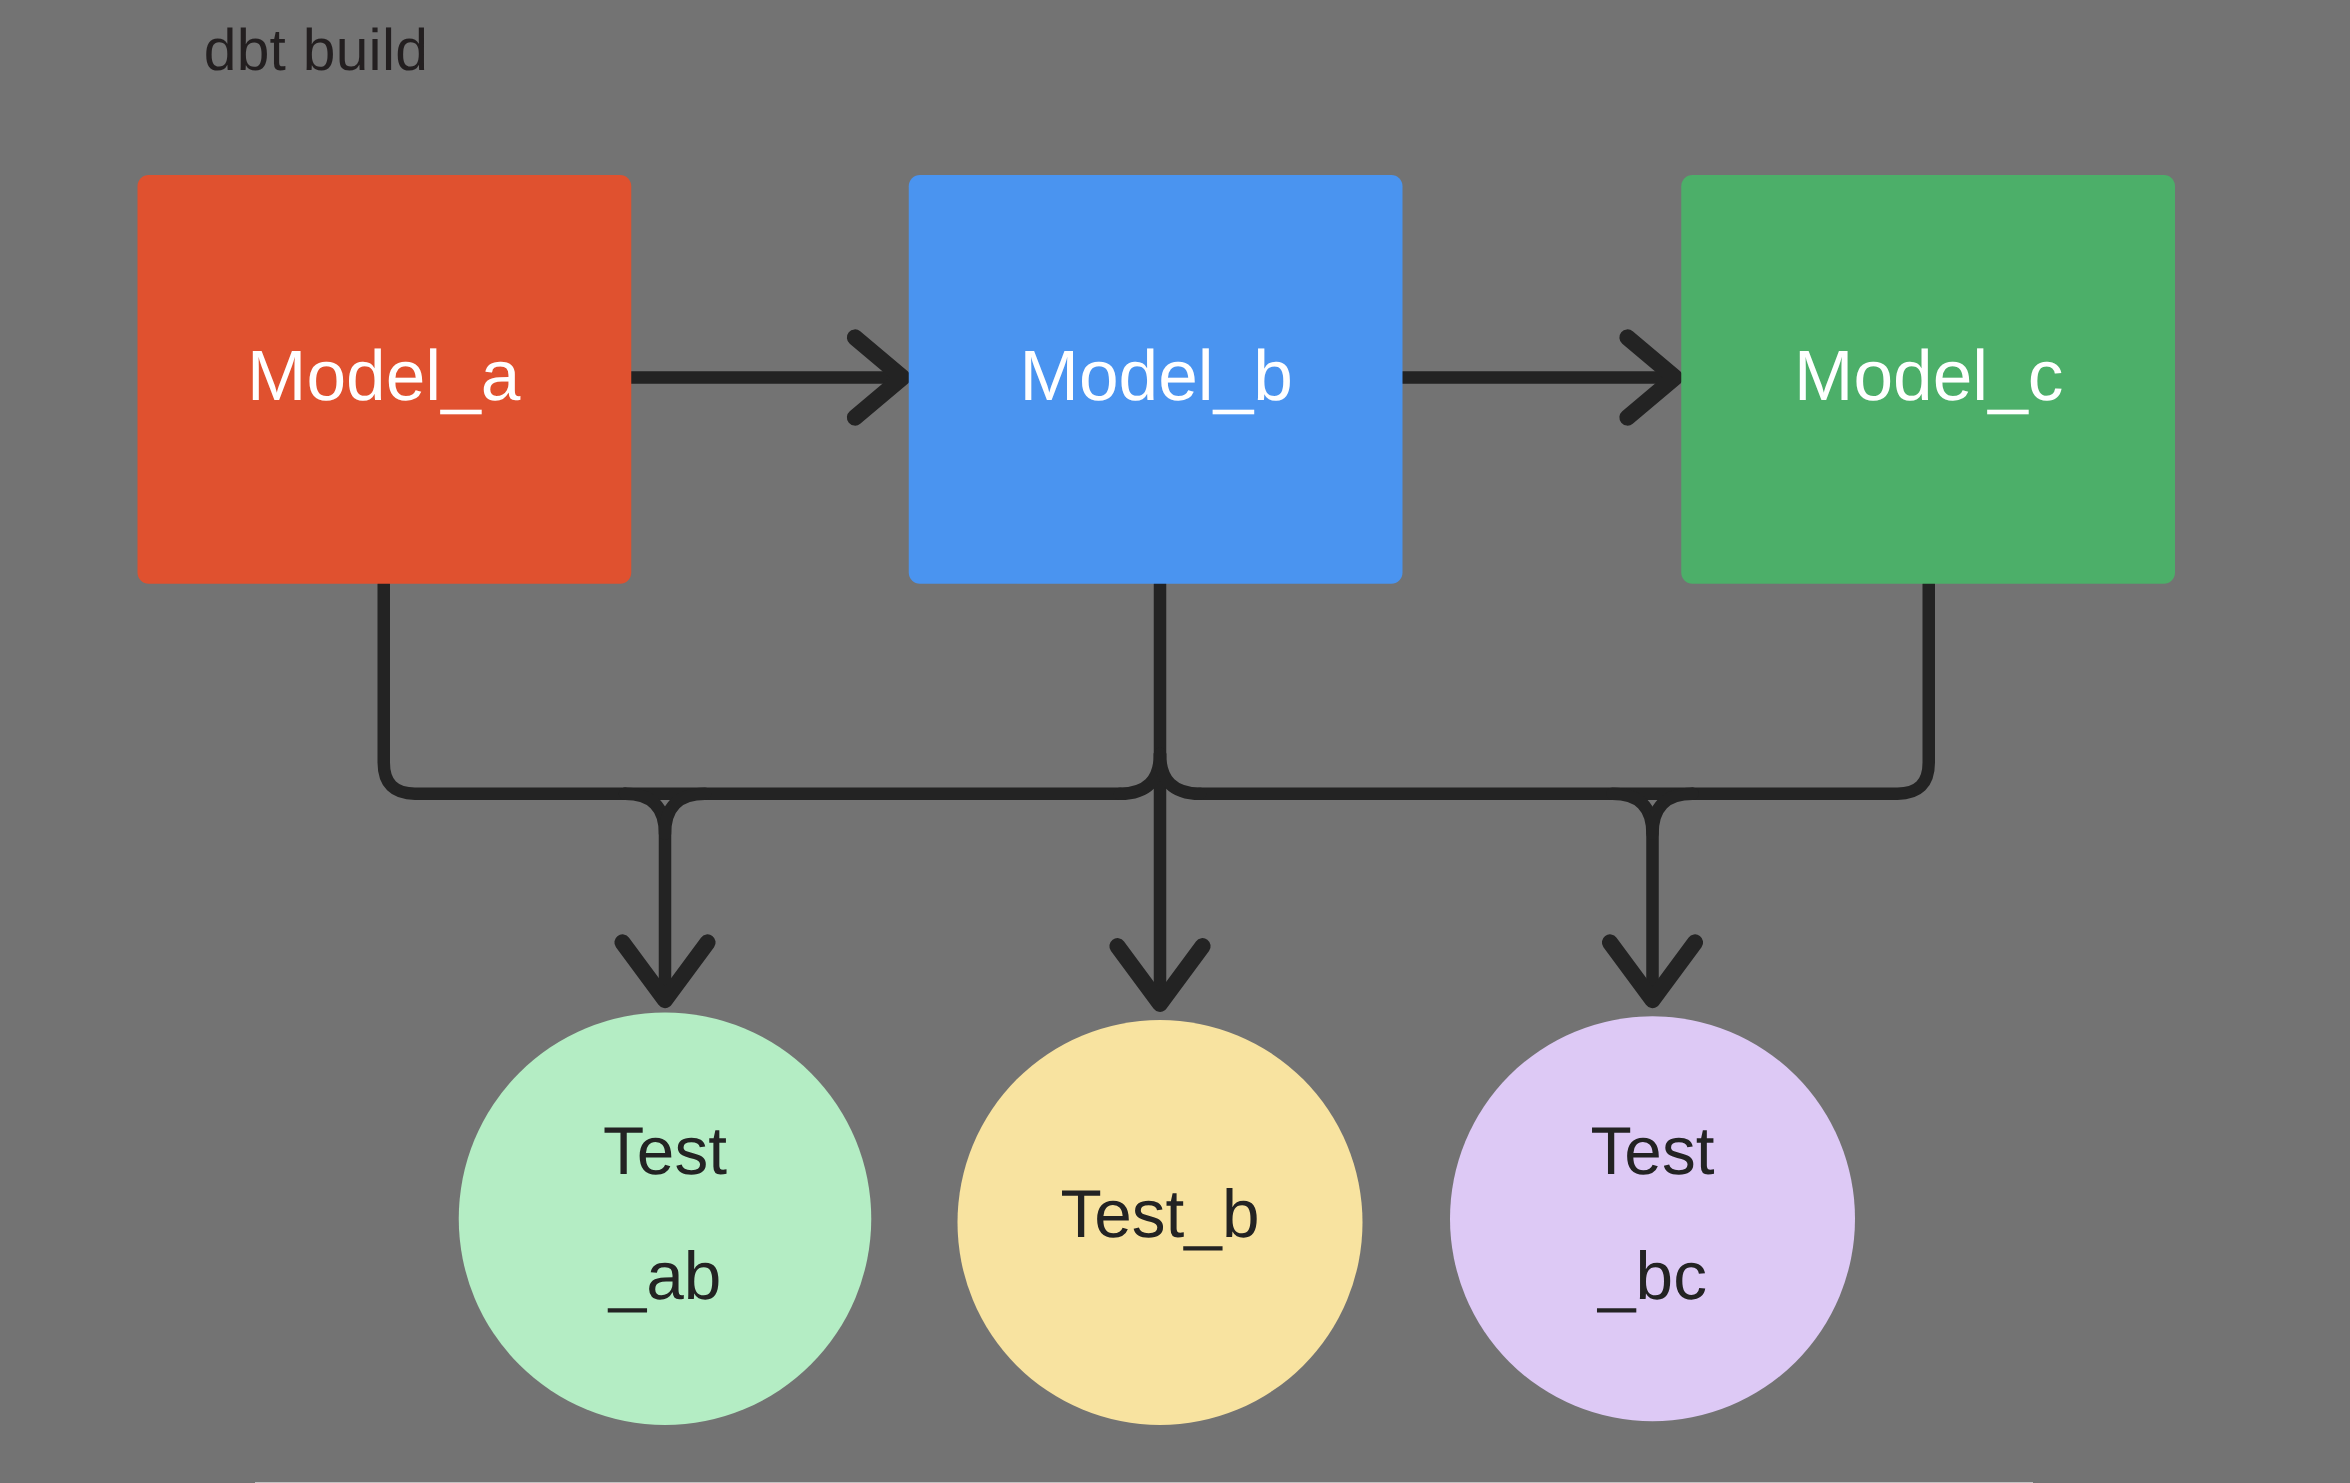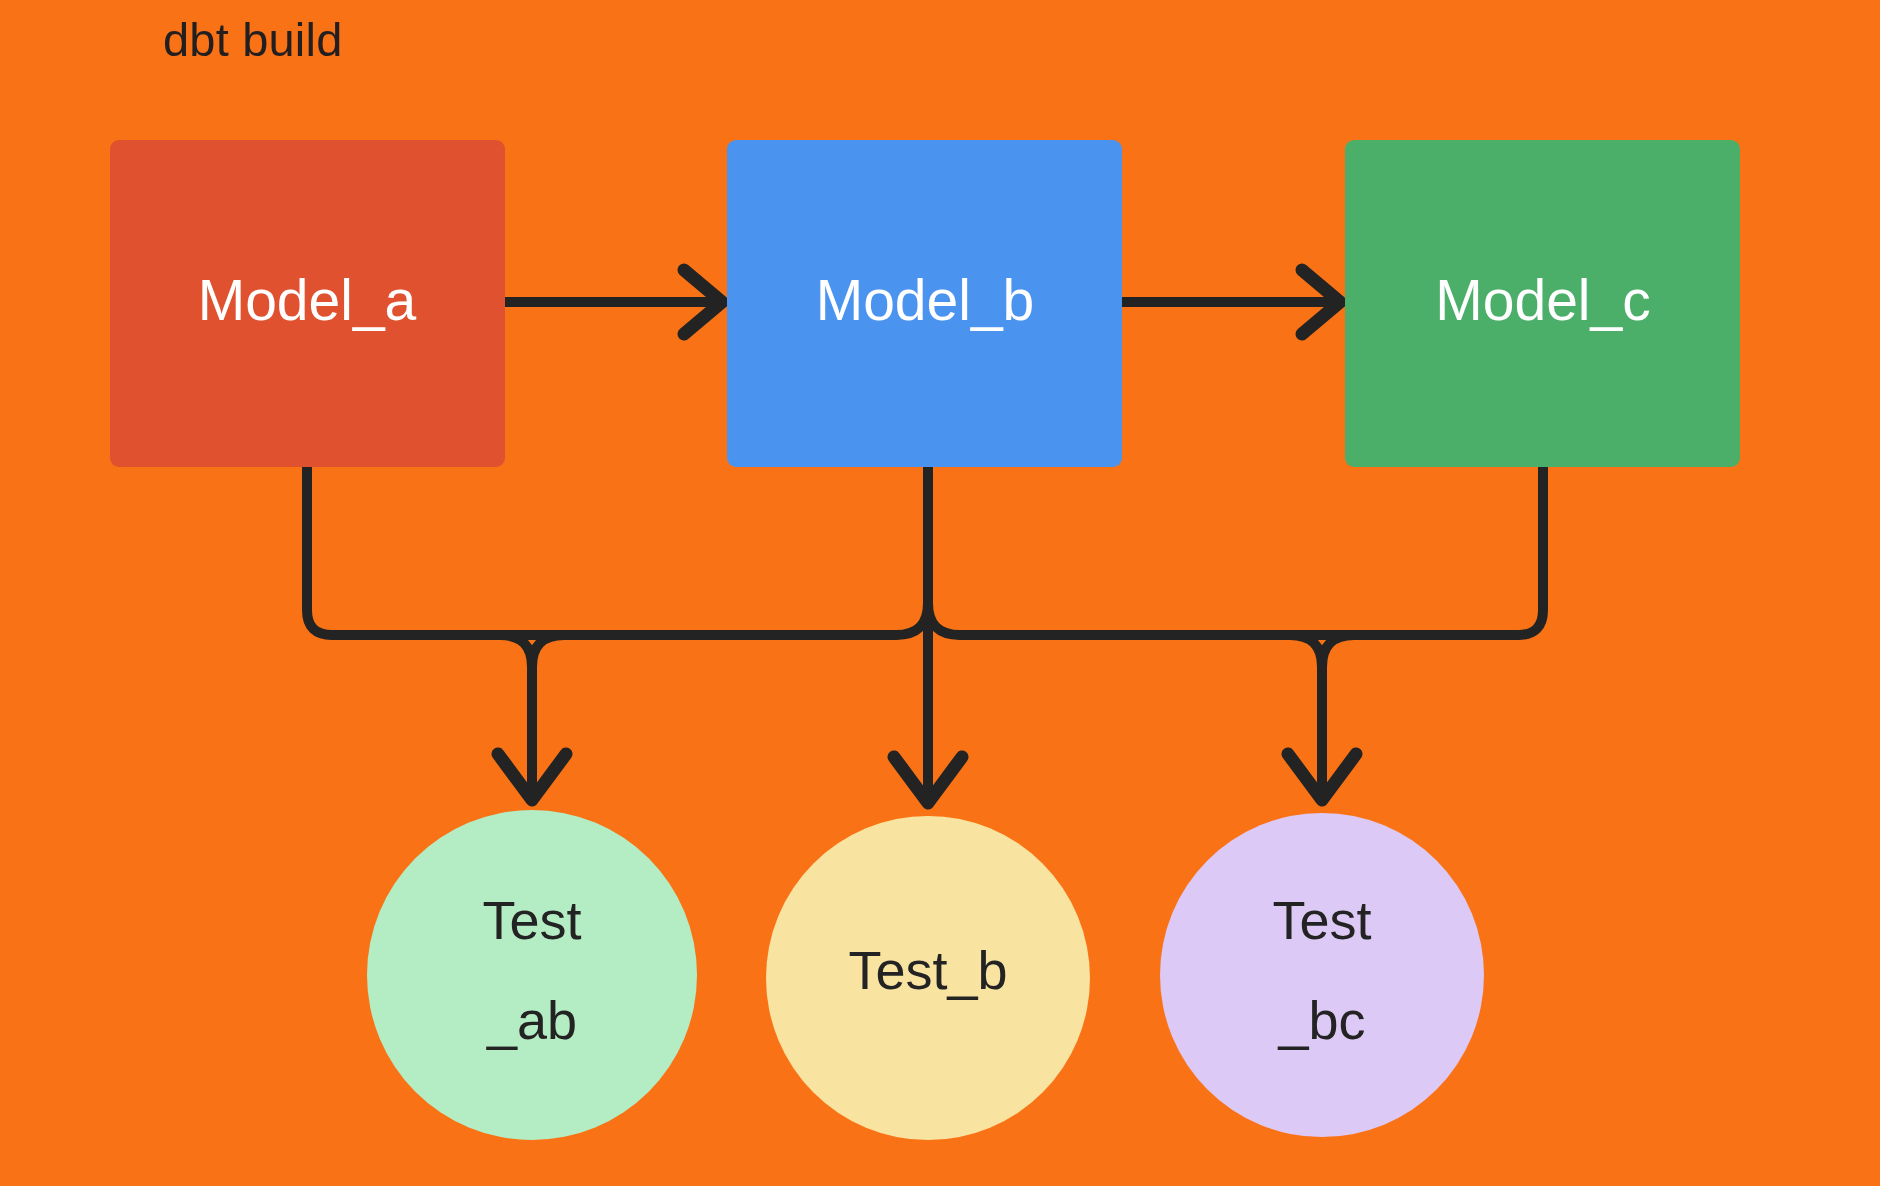--- a/index.html
+++ b/index.html
@@ -9,21 +9,21 @@
     background: #ffffff;
   }
   body {
     font-family: "Liberation Sans", sans-serif;
     -webkit-font-smoothing: antialiased;
   }
   #canvas {
     position: relative;
     width: 1880px;
     height: 1186px;
-    background: #f97316;
+    background: #737373;
     overflow: hidden;
   }
   #diagram-svg {
     position: absolute;
     left: 0;
     top: 0;
     width: 1880px;
     height: 1186px;
   }
   .diagram-title {

